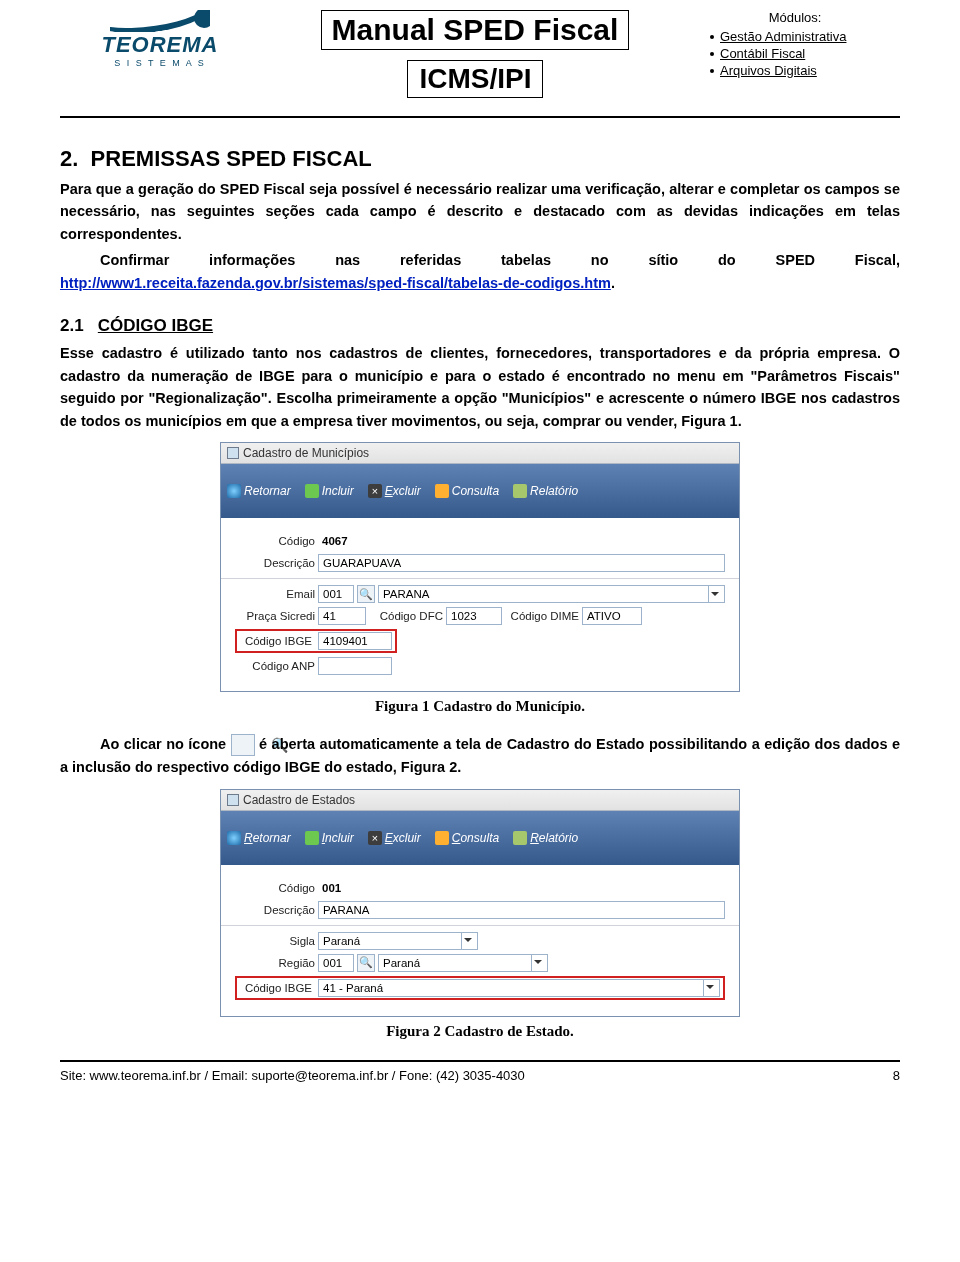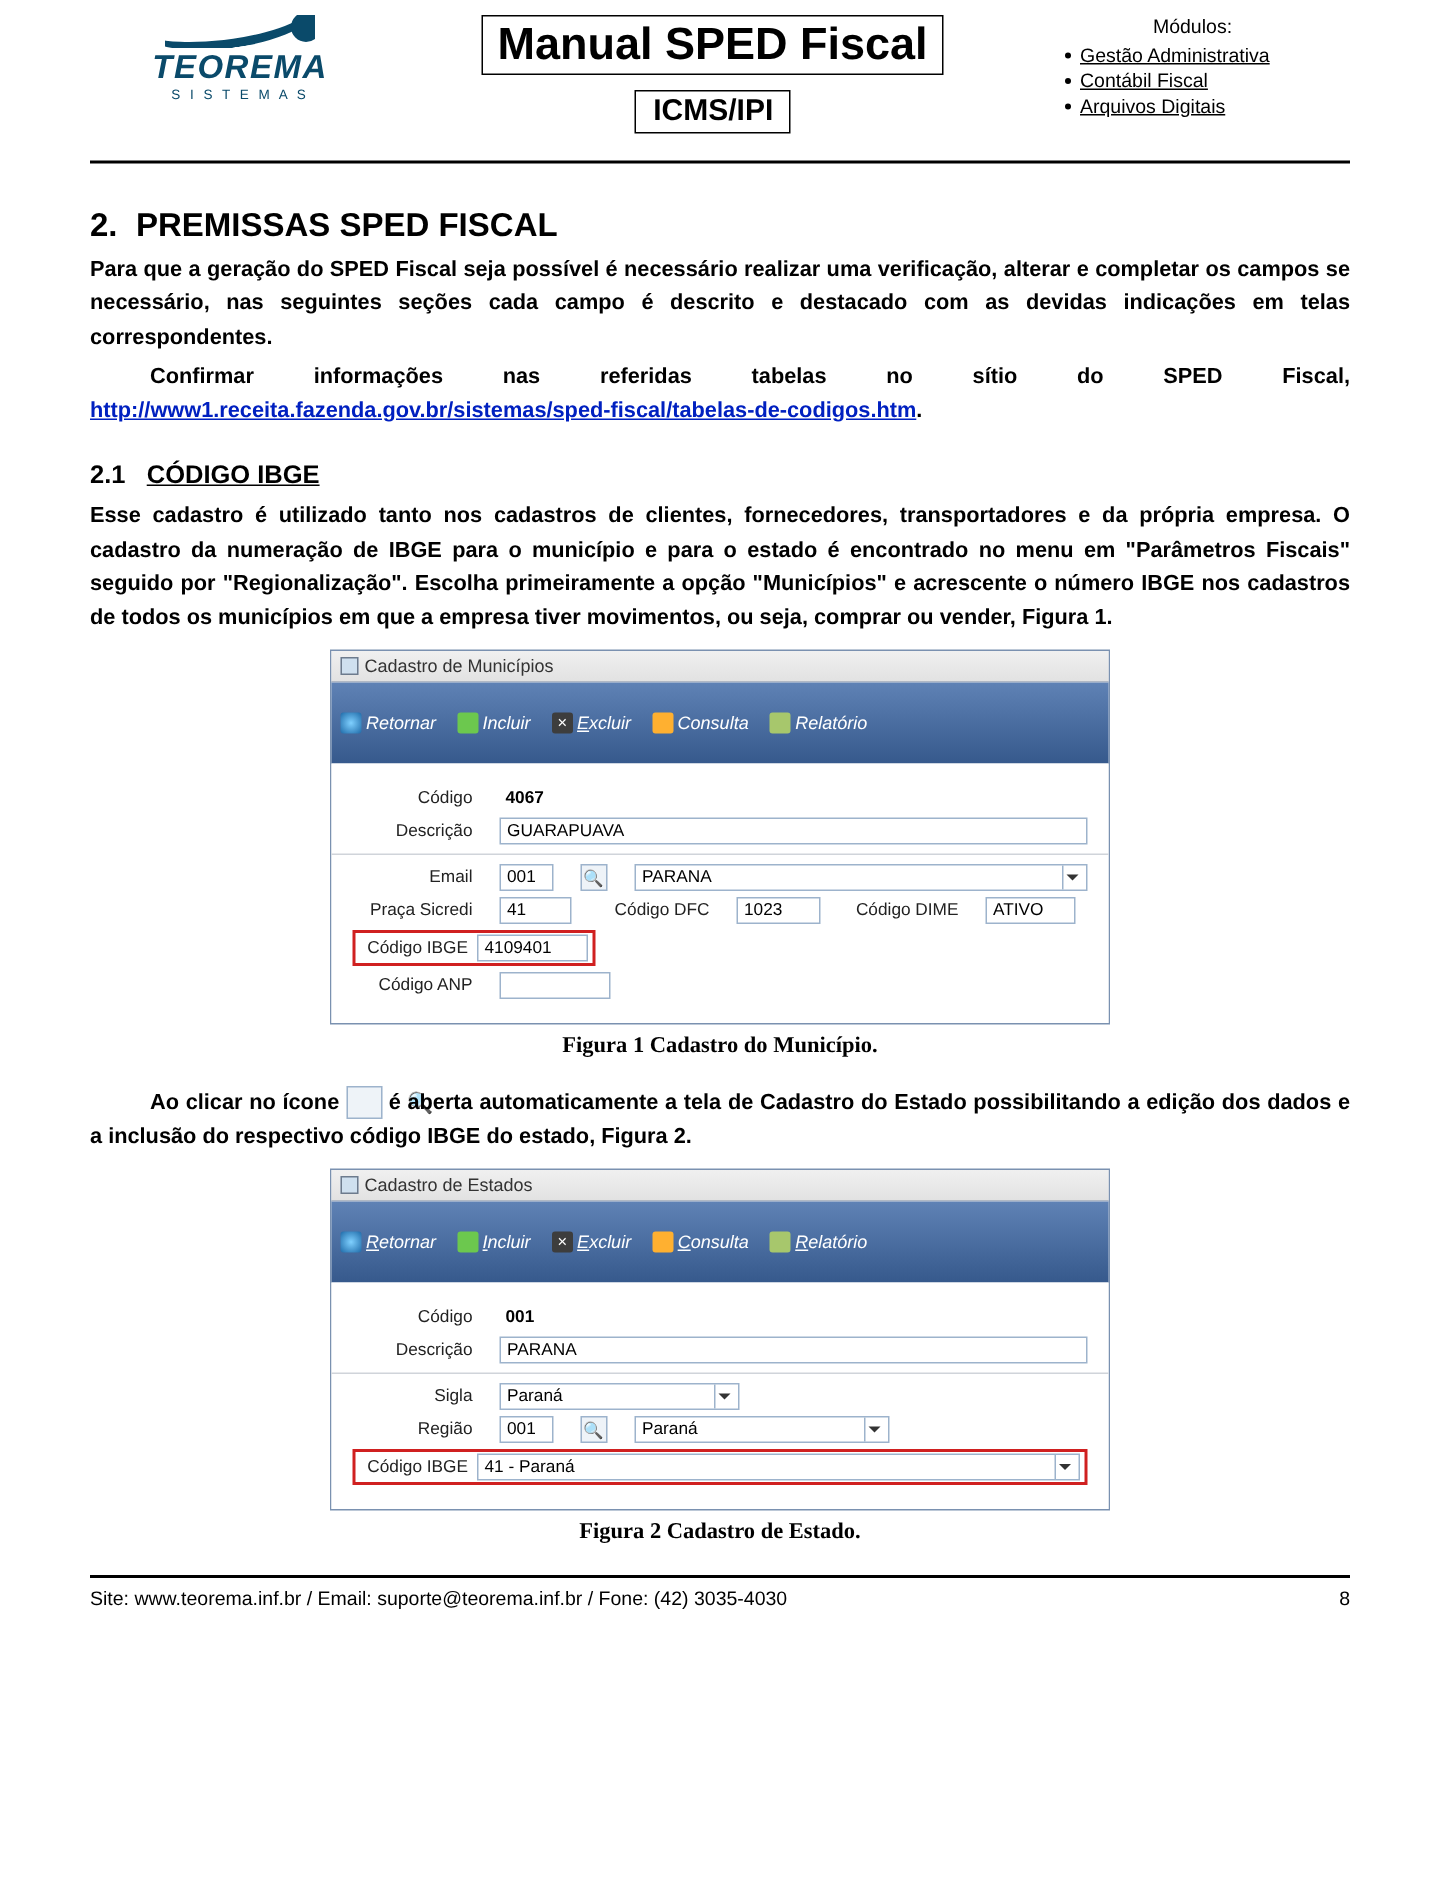--- a/index.html
+++ b/index.html
@@ -64,21 +64,21 @@
     text-align: center;
     flex: 1;
   }
   .title-box {
     display:inline-block;
     border: 1.5px solid #000;
     padding: 2px 10px;
     font-weight: bold;
   }
   .t1 { font-size: 30px; margin-bottom: 10px; }
-  .t2 { font-size: 20px; padding-left: 11px; }
+  .t2 { font-size: 28px; padding-left: 11px; }
   .modules {
     width: 210px;
     font-size: 13px;
   }
   .modules-title { text-align:center; margin-bottom:4px; }
   .modules ul { list-style: none; }
   .modules li {
     display:flex; align-items:center; gap:6px;
     margin: 2px 0 2px 20px;
     text-decoration: underline;
@@ -150,21 +150,21 @@
   .tb-btn .ic { width:14px;height:14px;display:inline-block;border-radius:2px; }
   .ic-back{background:radial-gradient(circle,#7fd0ff,#1e6aa8);}
   .ic-plus{background:#6cc84e;}
   .ic-del{background:#3d3d3d;color:#fff;text-align:center;font-size:11px;line-height:14px;}
   .ic-srch{background:#ffb030;}
   .ic-rpt{background:#a7c76c;}
   .tb-u { text-decoration: underline; }
   .form-area { padding: 10px 14px 12px 14px; background:#fff; }
   .frow {
     display:flex; align-items:center; margin: 4px 0;
-    gap:18px;
+    gap:3px;
   }
   .flabel { width:80px; text-align:right; font-size:11.5px; color:#222;}
   .flabel.sm{width:74px;}
   .finput {
     border:1px solid #9db3cc; background:#fff;
     padding: 1px 4px; height:18px; font-size:11.5px;
     display:flex; align-items:center;
   }
   .finput.bold{ font-weight:bold;}
   .red-box { border:2px solid #d02020; padding:1px 3px; }

